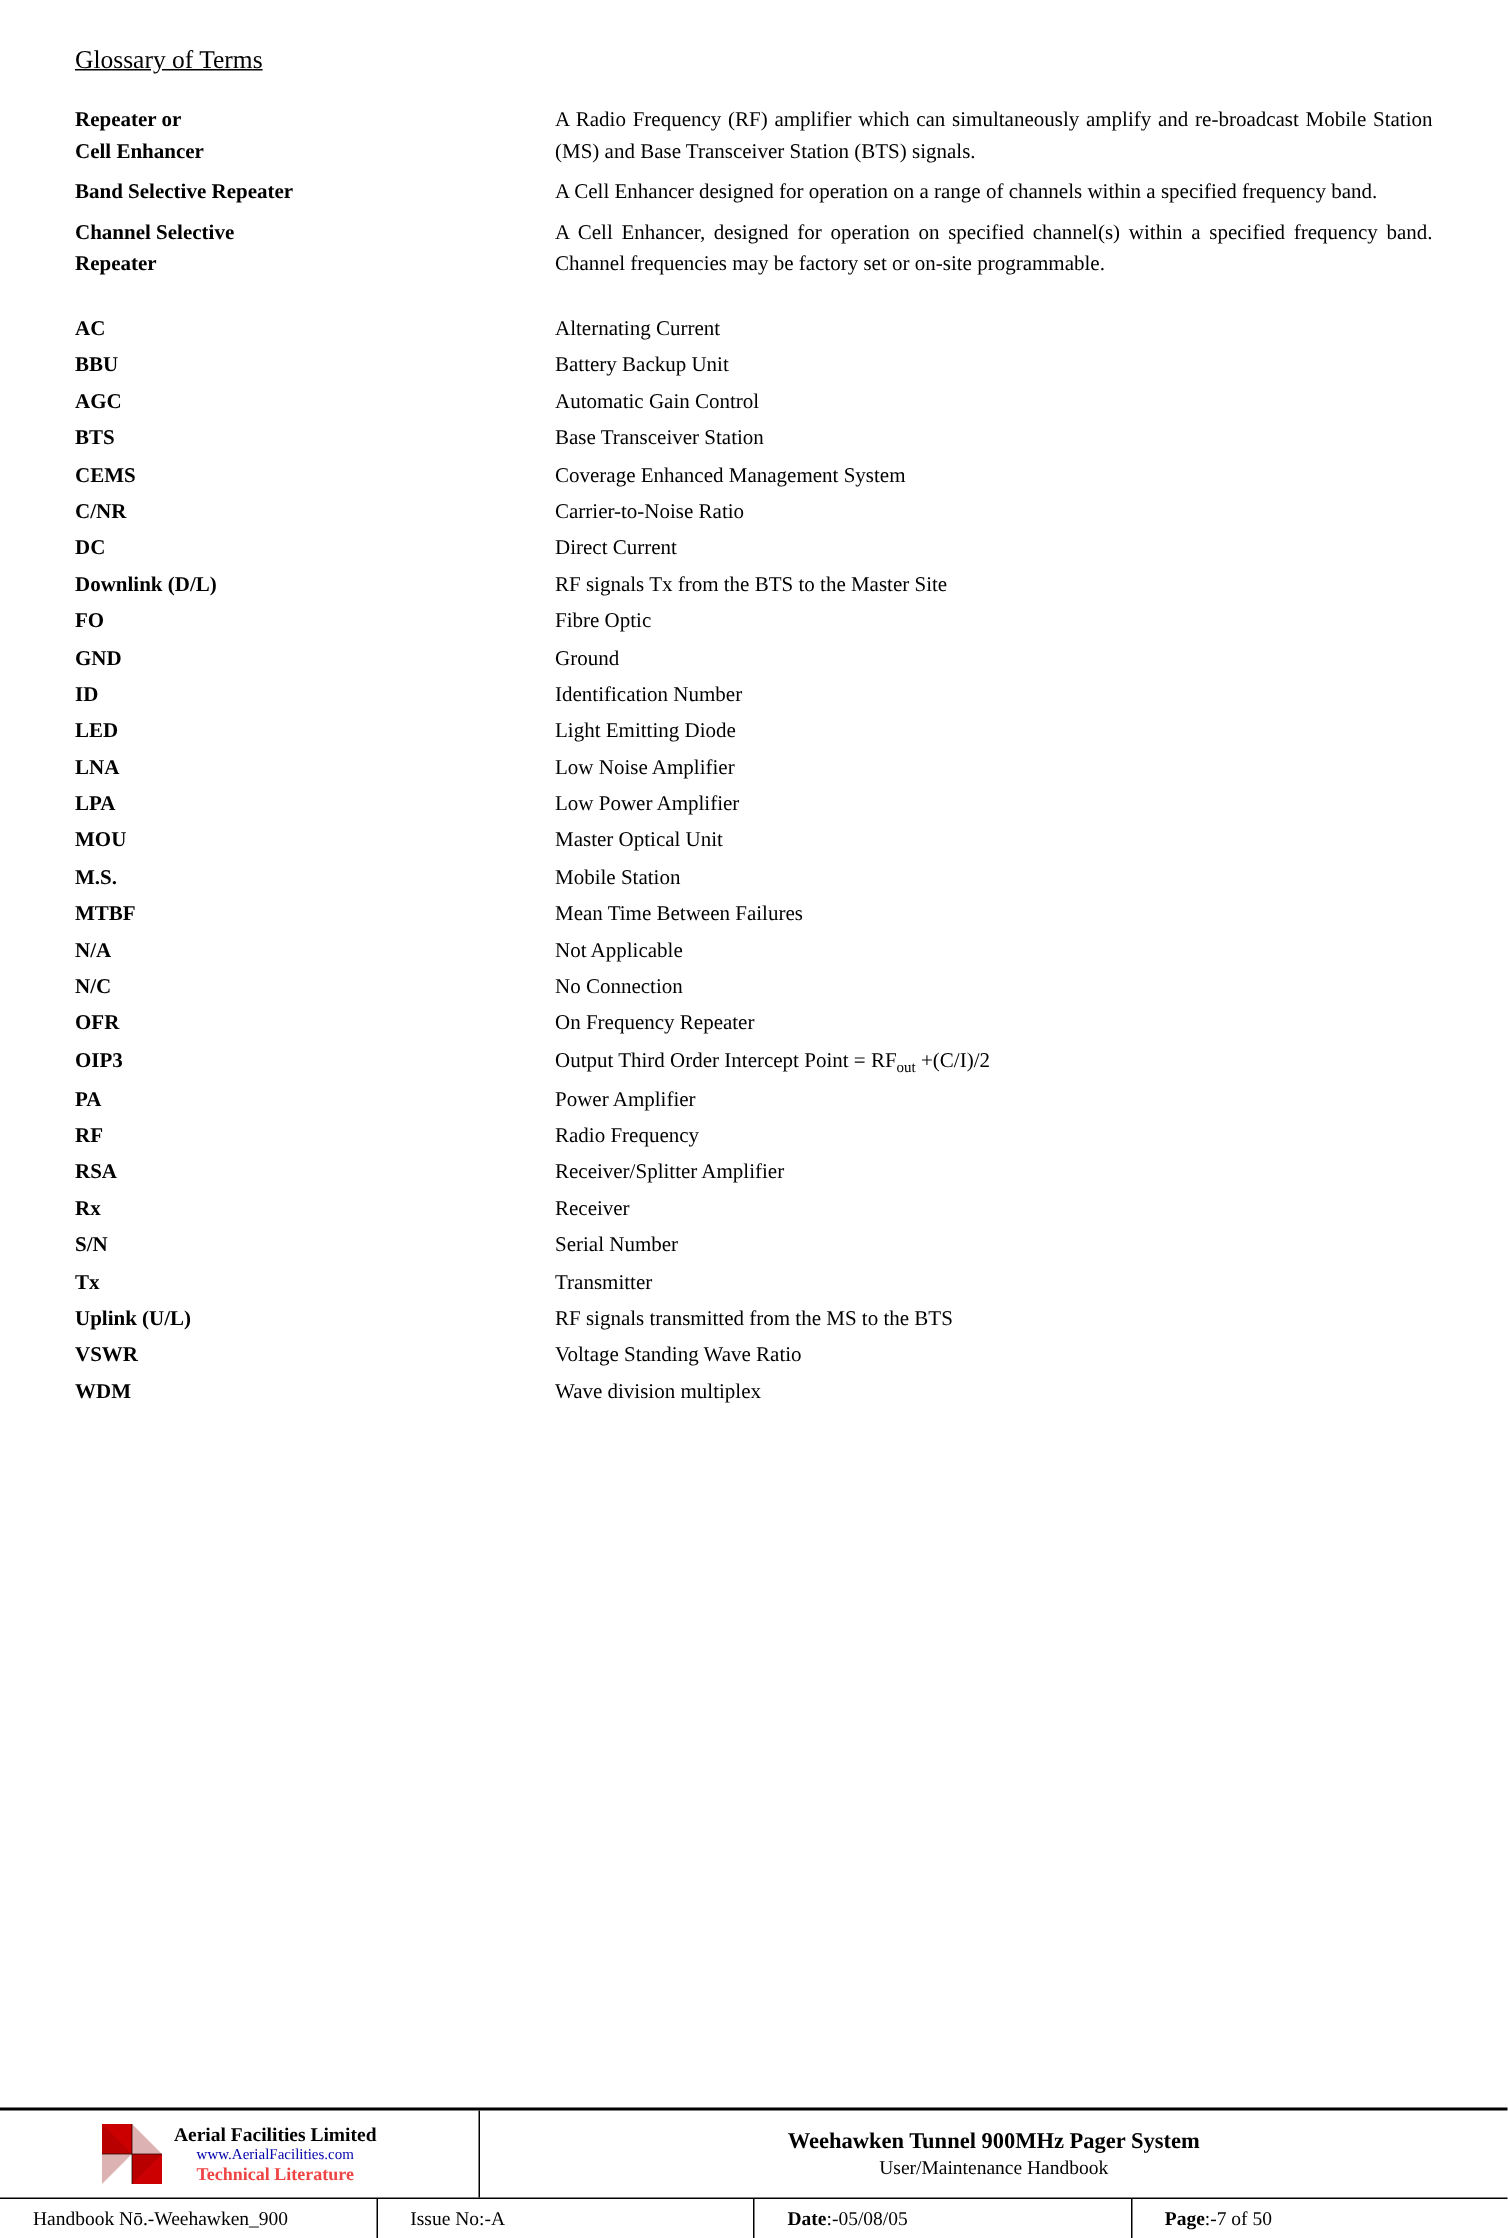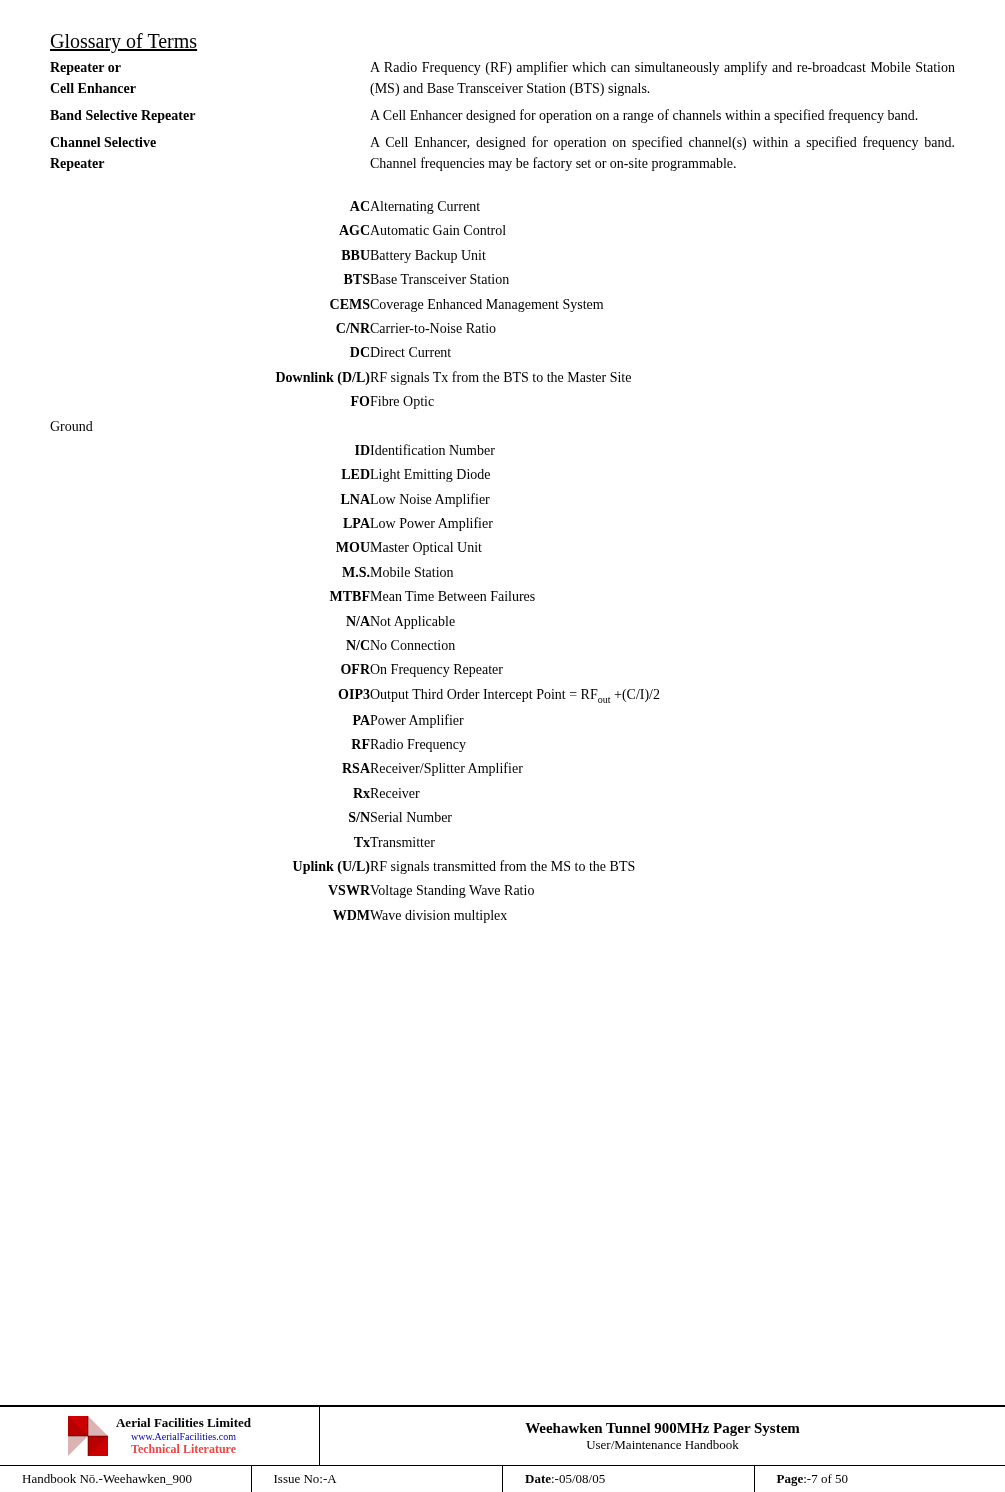--- a/index.html
+++ b/index.html
@@ -14,23 +14,23 @@
     }
     .page {
       width: 1005px;
       min-height: 1492px;
       padding: 30px 50px 0 50px;
       position: relative;
       display: flex;
       flex-direction: column;
     }
     .glossary-title {
-      font-size: 20px;
+      font-size: 17px;
       text-decoration: underline;
-      margin-bottom: 4px;
+      margin-bottom: 20px;
       color: #000;
     }
     .content-area {
       flex: 1;
     }
     .long-def {
       display: flex;
       margin-bottom: 6px;
     }
     .long-def .term-col {
@@ -52,21 +52,20 @@
     }
     .abbrev-row {
       display: flex;
       margin-bottom: 2px;
       line-height: 1.6;
     }
     .abbrev-term {
       min-width: 320px;
       font-weight: bold;
       font-size: 14px;
-      text-align: right;
     }
     .abbrev-def {
       flex: 1;
       font-size: 14px;
     }
     
     .footer {
       position: absolute;
       bottom: 0;
       left: 0;
@@ -181,28 +180,28 @@
     </div>
 
     <div class="spacer"></div>
 
     <div class="abbrev-table" id="abbrev-table">
     <div class="abbrev-row">
           <div class="abbrev-term">AC</div>
           <div class="abbrev-def">Alternating Current</div>
         </div>
         <div class="abbrev-row">
+          <div class="abbrev-term">BBU</div>
+          <div class="abbrev-def">Battery Backup Unit</div>
+        </div>
+        <div class="abbrev-row">
           <div class="abbrev-term">AGC</div>
           <div class="abbrev-def">Automatic Gain Control</div>
         </div>
         <div class="abbrev-row">
-          <div class="abbrev-term">BBU</div>
-          <div class="abbrev-def">Battery Backup Unit</div>
-        </div>
-        <div class="abbrev-row">
           <div class="abbrev-term">BTS</div>
           <div class="abbrev-def">Base Transceiver Station</div>
         </div>
         <div class="abbrev-row">
           <div class="abbrev-term">CEMS</div>
           <div class="abbrev-def">Coverage Enhanced Management System</div>
         </div>
         <div class="abbrev-row">
           <div class="abbrev-term">C/NR</div>
           <div class="abbrev-def">Carrier-to-Noise Ratio</div>
@@ -213,20 +212,21 @@
         </div>
         <div class="abbrev-row">
           <div class="abbrev-term">Downlink (D/L)</div>
           <div class="abbrev-def">RF signals Tx from the BTS to the Master Site</div>
         </div>
         <div class="abbrev-row">
           <div class="abbrev-term">FO</div>
           <div class="abbrev-def">Fibre Optic</div>
         </div>
         <div class="abbrev-row">
+          <div class="abbrev-term">GND</div>
           <div class="abbrev-def">Ground</div>
         </div>
         <div class="abbrev-row">
           <div class="abbrev-term">ID</div>
           <div class="abbrev-def">Identification Number</div>
         </div>
         <div class="abbrev-row">
           <div class="abbrev-term">LED</div>
           <div class="abbrev-def">Light Emitting Diode</div>
         </div>

